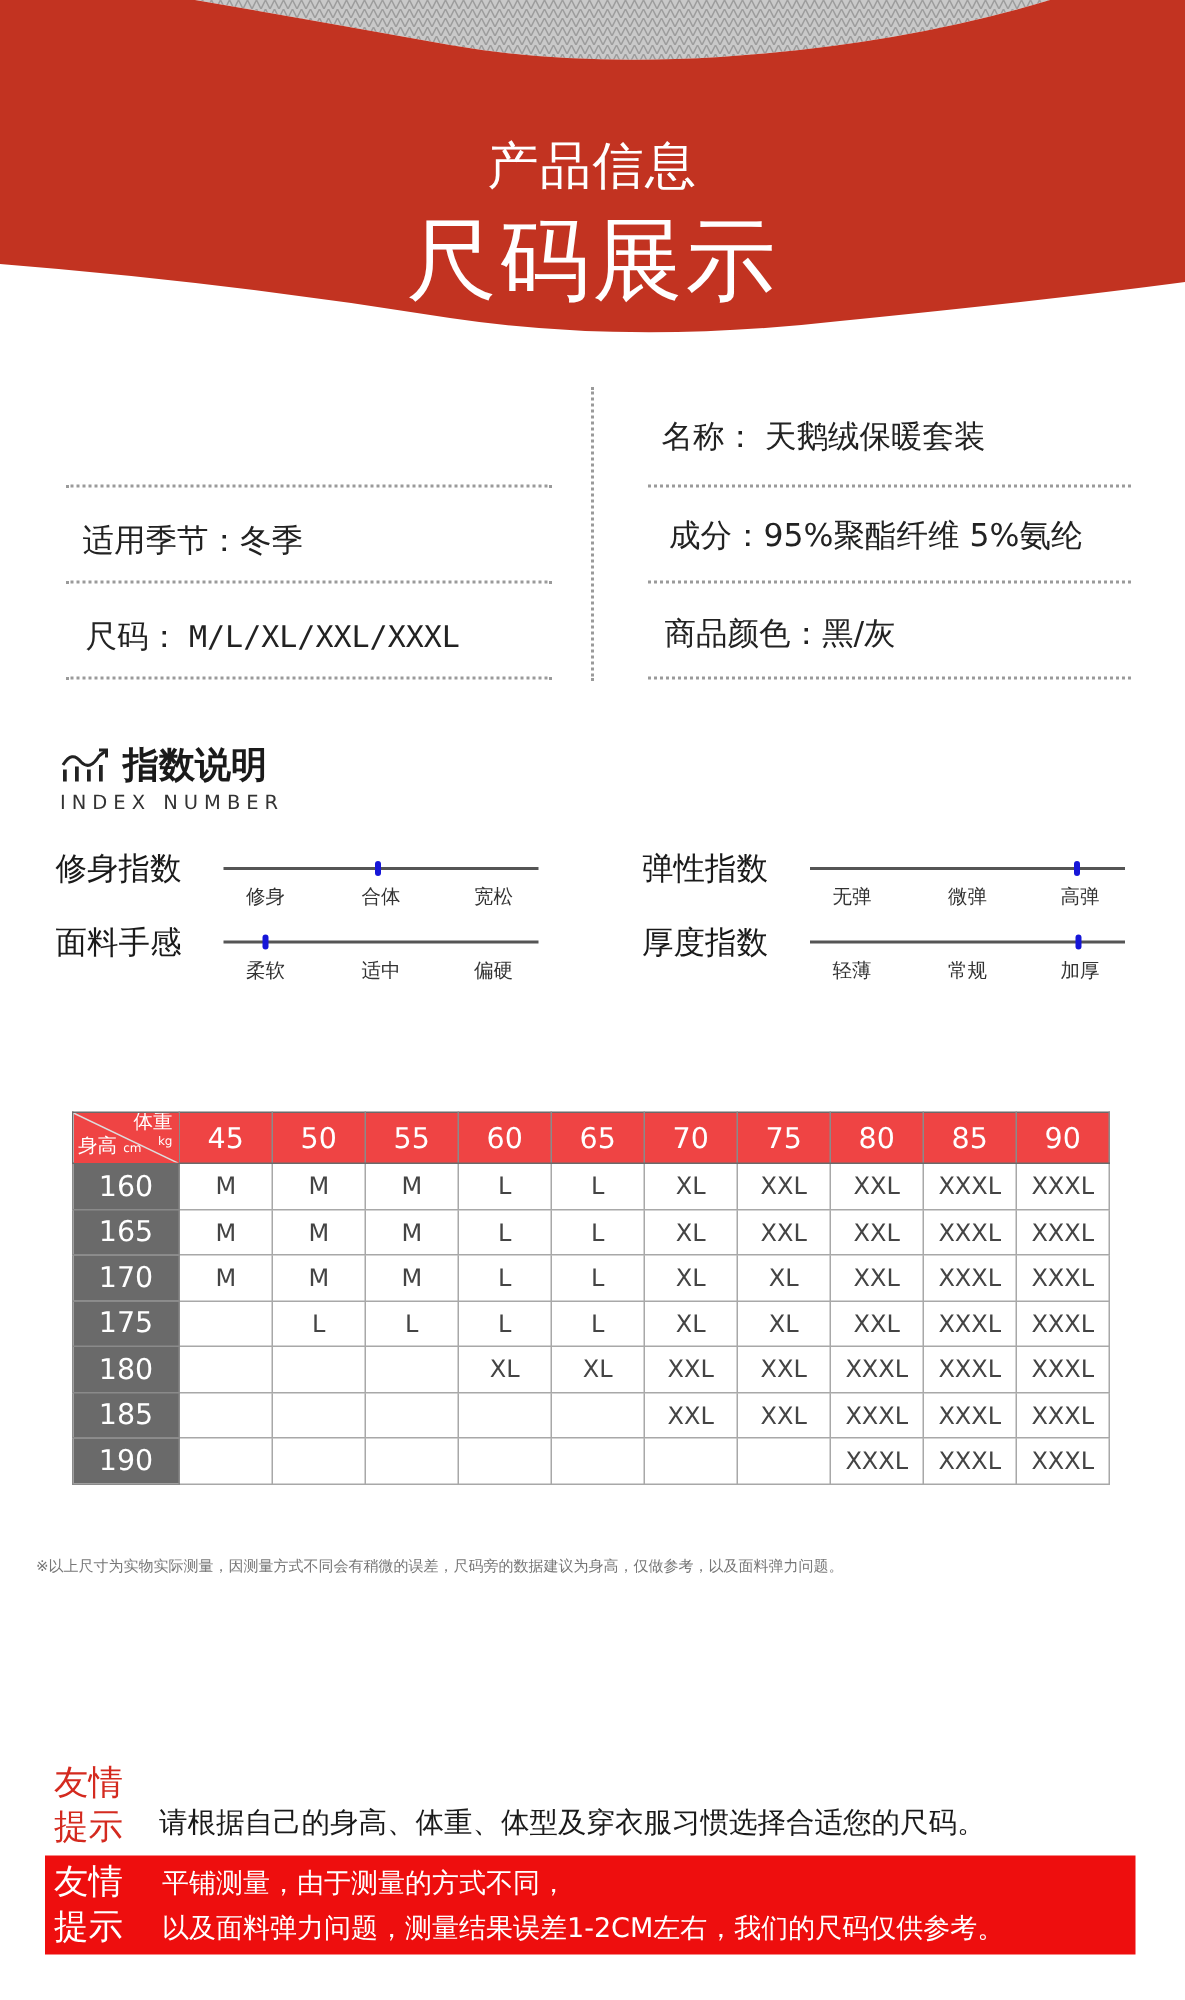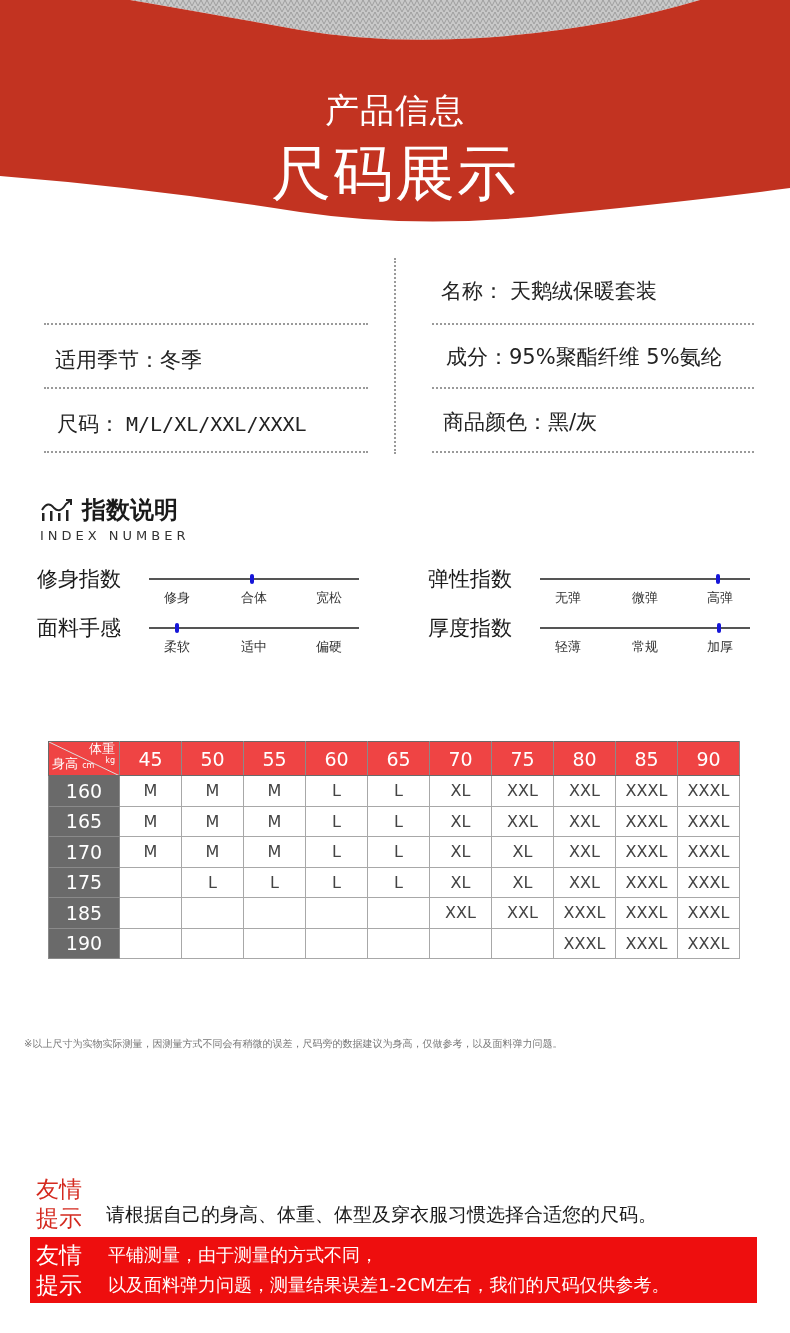--- a/index.html
+++ b/index.html
@@ -228,20 +228,33 @@
         <td>L</td>
         <td>L</td>
         <td>L</td>
         <td>XL</td>
         <td>XL</td>
         <td>XXL</td>
         <td>XXXL</td>
         <td>XXXL</td>
       </tr>
       <tr>
+        <th>180</th>
+        <td></td>
+        <td></td>
+        <td></td>
+        <td>XL</td>
+        <td>XL</td>
+        <td>XXL</td>
+        <td>XXL</td>
+        <td>XXXL</td>
+        <td>XXXL</td>
+        <td>XXXL</td>
+      </tr>
+      <tr>
         <th>185</th>
         <td></td>
         <td></td>
         <td></td>
         <td></td>
         <td></td>
         <td>XXL</td>
         <td>XXL</td>
         <td>XXXL</td>
         <td>XXXL</td>

